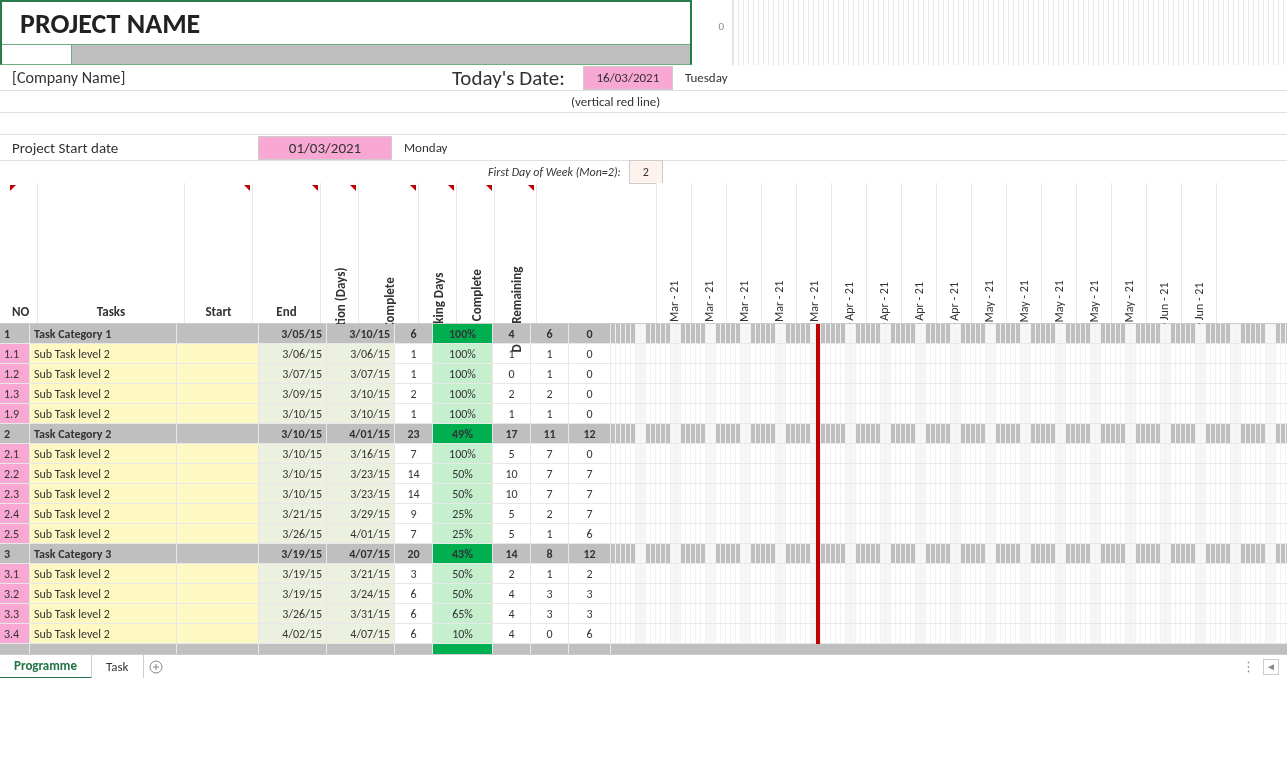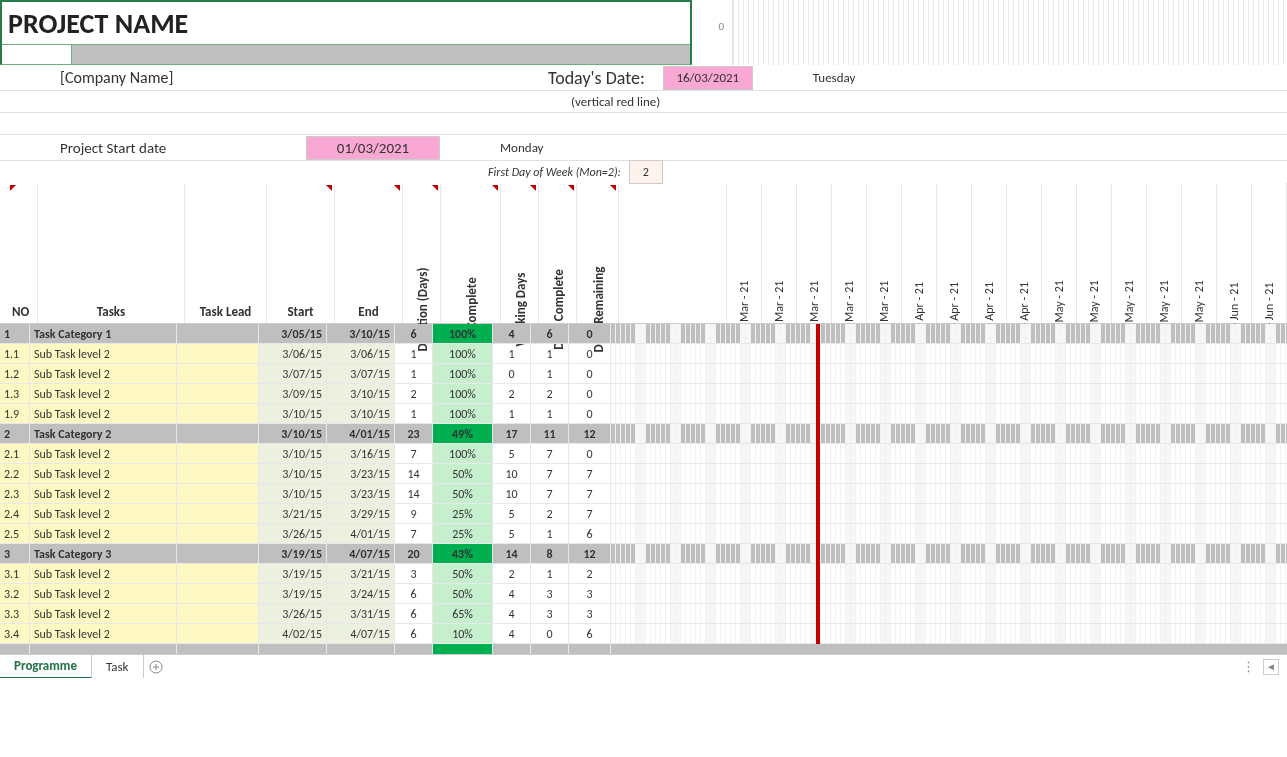--- a/index.html
+++ b/index.html
@@ -2,29 +2,29 @@
 <html><head>
 <meta charset="utf-8">
 <style>
 * { box-sizing: border-box; margin: 0; padding: 0; font-family: Calibri, Arial, sans-serif; }
 body { background: #fff; font-size: 13px; color: #333; }
 .sheet { width: 1287px; position: relative; }
 
 
 .title-area { border: 2px solid #287c4b; border-bottom: 1px solid #6fae7f; }
 .title-row { display: flex; height: 42px; }
-.title-main { width: 690px; padding: 4px 6px; font-size: 28px; font-weight: bold; color: #222; }
+.title-main { width: 690px; padding: 4px 18px; font-size: 28px; font-weight: bold; color: #222; }
 .title-zero { margin-left: auto; width: 40px; font-size: 11px; color: #888; text-align: right; padding: 20px 8px 0 0; }
 .grey-strip-row { display: flex; height: 20px; border-top: 1px solid #6fae7f; }
 .grey-strip-a { width: 72px; background: #fff; border-right: 1px solid #6fae7f; }
 .grey-strip-b { flex: 0 0 618px; background: #bfbfbf; }
 
 
 .meta-row { display: flex; height: 26px; align-items: center; border-bottom: 1px solid #e0e0e0; }
-.meta-row .label { padding: 0 12px; margin-left: 48px; }
+.meta-row .label { padding: 0 12px; }
 .cell-orange { background: #f9a8d4; border: 1px solid #ccc; padding: 0 6px; height: 24px; display: flex; align-items: center; justify-content: center; min-width: 90px; }
 .cell-italic { font-style: italic; }
 
 
 .hdr-block { display: flex; border-bottom: 1px solid #ccc; }
 .hdr-cols { display: flex; align-items: flex-end; }
 .hdr-cols .cc { position: relative; padding: 0 4px 4px 4px; text-align: center; font-weight: bold; font-size: 13px; border-right: 1px solid #e8e8e8; height: 140px; display: flex; align-items: flex-end; justify-content: center; }
 .hdr-cols .cc.left { justify-content: flex-start; margin-left: 8px; }
 .rot-lbl { position: absolute; bottom: 6px; left: 50%; transform: translateX(-50%) rotate(-90deg); transform-origin: center; white-space: nowrap; font-weight: bold; font-size: 13px; }
 .red-tri { position: absolute; top: 2px; right: 2px; width: 0; height: 0; border-left: 6px solid transparent; border-top: 6px solid #c00000; }
@@ -52,21 +52,21 @@
 .dr { display: flex; height: 20px; align-items: stretch; border-bottom: 1px solid #e8e8e8; font-size: 12px; }
 .dr .c { padding: 0 4px; display: flex; align-items: center; border-right: 1px solid #e8e8e8; }
 .dr .c.ct { justify-content: center; }
 .dr .c.rt { justify-content: flex-end; }
 .dr .tl { flex: 1; display: flex; }
 .dr .tl .d { width: 5px; border-right: 1px solid #f2f2f2; }
 .dr .tl .d.we { background: #f6f6f6; }
 .dr.cat { font-weight: bold; }
 .dr.cat .c { background: #bfbfbf; }
 .dr.cat .tl { background: #bfbfbf; }
-.dr.sub .c.w-no { background: #fef9c3; }
+.dr.sub .c.w-no { background: #f9a8d4; }
 .dr.sub .c.w-tsk, .dr.sub .c.w-ld { background: #fef9c3; }
 .dr.sub .c.w-st, .dr.sub .c.w-en { background: #ebf1de; }
 .dr.sub .c.w-pc { }
 .pc-full { background: #00b050 !important; }
 .pc-lt { background: #c6efce !important; }
 
 
 .tabs { display: flex; align-items: center; height: 24px; border-top: 1px solid #ccc; background: #fff; font-size: 13px; text-align: right; }
 .tab { padding: 0 14px; height: 24px; display: flex; align-items: center; border-right: 1px solid #ccc; cursor: pointer; }
 .tab.active { color: #217346; font-weight: bold; border-bottom: 2px solid #217346; }
@@ -96,21 +96,21 @@
         <div class="grey-strip-b"></div>
       </div>
     </div>
     <div class="title-zero">0</div>
     <div class="rgrid"></div>
   </div>
 
   <div class="meta-row">
     <div class="label" style="width:260px;font-size:16px">[Company Name]</div>
     <div style="width:180px"></div>
-    <div class="label" style="font-size:18px">Today's Date:</div>
+    <div class="label" style="font-size:21px">Today's Date:</div>
     <div class="cell-orange" style="margin-left:6px">16/03/2021</div>
     <div class="label">Tuesday</div>
     <div class="rgrid"></div>
   </div>
 
   <div class="meta-row" style="height:22px">
     <div style="width:571px"></div>
     <div style="font-size:13px">(vertical red line)</div>
     <div class="rgrid" style="margin-left:40px"></div>
   </div>
@@ -134,23 +134,20 @@
   </div>
 
   <div class="hdr-block">
     <div class="hdr-cols">
       <div class="cc w-no left">
           <span>NO</span>
           <span class="red-tri lft"></span>
         </div>
       <div class="cc w-tsk">
           <span>Tasks</span>
-        </div>
-      <div class="cc w-ld">
-          <span>Task Lead</span>
         </div>
       <div class="cc w-st">
           <span>Start</span>
           <span class="red-tri"></span>
         </div>
       <div class="cc w-en">
           <span>End</span>
           <span class="red-tri"></span>
         </div>
       <div class="cc w-du">

